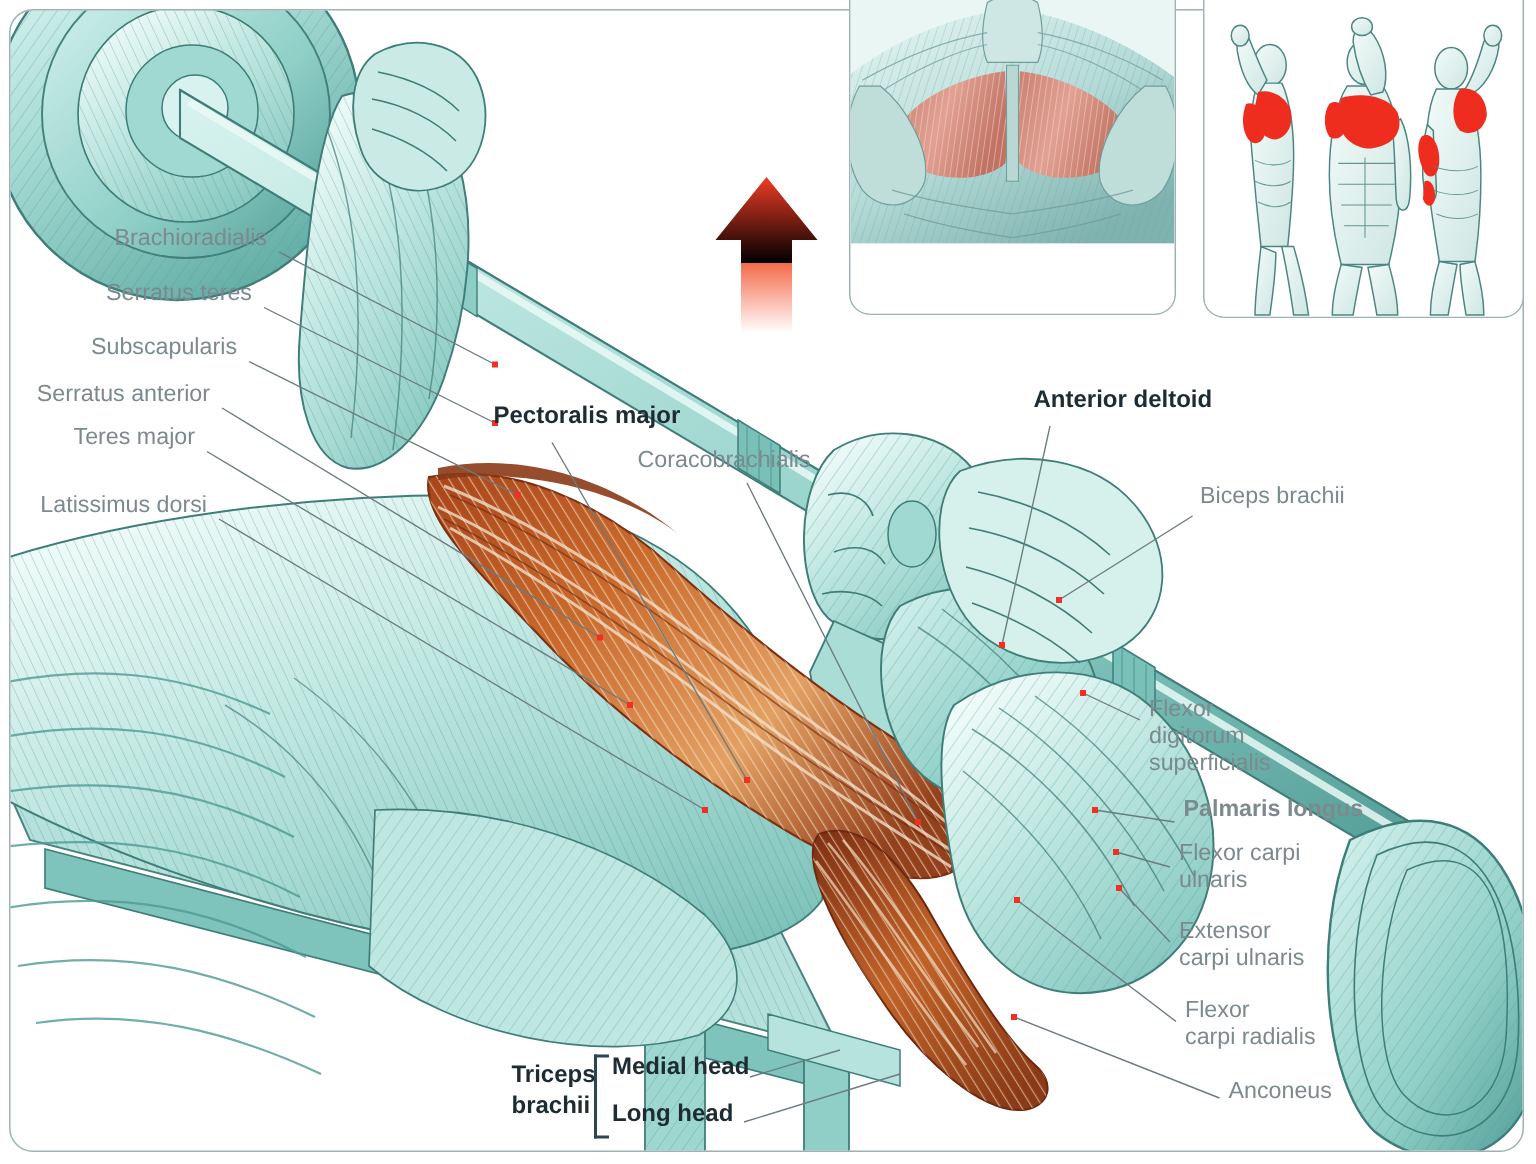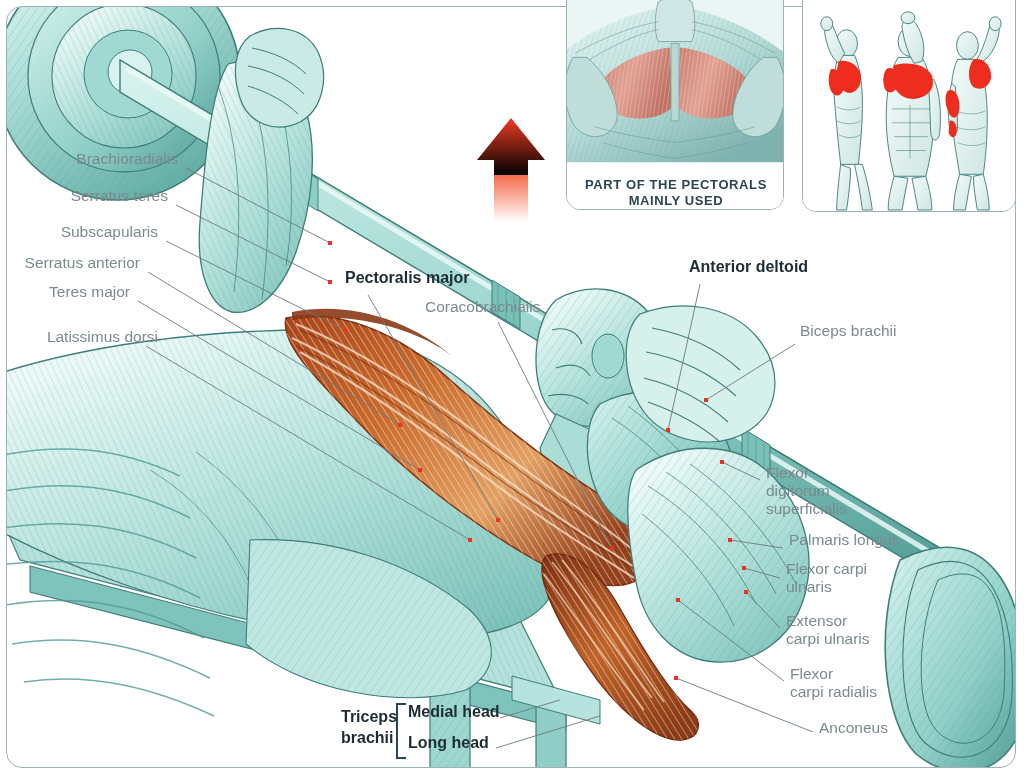--- a/index.html
+++ b/index.html
@@ -322,31 +322,31 @@
     </g>
   </svg>
 
   <div class="frame"></div>
 
   <div class="lbl r" style="left:18px;top:150px;width:160px;">Brachioradialis</div>
   <div class="lbl r" style="left:18px;top:187px;width:150px;">Serratus teres</div>
   <div class="lbl r" style="left:18px;top:223px;width:140px;">Subscapularis</div>
   <div class="lbl r" style="left:8px;top:254px;width:132px;">Serratus anterior</div>
   <div class="lbl r" style="left:8px;top:283px;width:122px;">Teres major</div>
-  <div class="lbl r" style="left:8px;top:328px;width:130px;padding-left:20px;">Latissimus dorsi</div>
-
-  <div class="lbl bold" style="left:345px;top:269px;text-align:right;">Pectoralis major</div>
+  <div class="lbl r" style="left:8px;top:328px;width:130px;">Latissimus dorsi</div>
+
+  <div class="lbl bold" style="left:329px;top:269px;text-align:right;">Pectoralis major</div>
   <div class="lbl bold" style="left:689px;top:258px;">Anterior deltoid</div>
   <div class="lbl" style="left:425px;top:298px;text-align:center;">Coracobrachialis</div>
 
   <div class="lbl" style="left:800px;top:322px;">Biceps brachii</div>
   <div class="lbl" style="left:766px;top:464px;">Flexor
 digitorum
 superficialis</div>
-  <div class="lbl" style="left:789px;top:531px;">Palmaris longus</div>
+  <div class="lbl" style="left:789px;top:531px;font-weight:bold;">Palmaris longus</div>
   <div class="lbl" style="left:786px;top:560px;">Flexor carpi
 ulnaris</div>
   <div class="lbl" style="left:786px;top:612px;">Extensor
 carpi ulnaris</div>
   <div class="lbl" style="left:790px;top:665px;">Flexor
 carpi radialis</div>
   <div class="lbl" style="left:819px;top:719px;">Anconeus</div>
 
   <div class="lbl bold" style="left:341px;top:706px;line-height:21px;">Triceps
 brachii</div>
@@ -399,22 +399,20 @@
       <path d="M212,70 C224,92 222,122 210,140 C196,156 174,152 168,134 C164,114 180,84 198,70 Z" fill="#bfddd9" stroke="#6f9e9c" stroke-width=".8"></path>
 
       <g stroke="#6f9e9c" stroke-width=".8" fill="none" opacity=".8">
         <path d="M28,140 C62,150 96,154 109,156"></path>
         <path d="M190,140 C156,150 122,154 109,156"></path>
         <path d="M36,156 C68,166 96,170 109,172"></path>
         <path d="M182,156 C150,166 122,170 109,172"></path>
       </g>
       <rect x="0" y="176" width="218" height="48" fill="#ffffff"></rect>
     </svg>
-    <div class="lbl capt" style="left:0;top:190px;width:218px;">PART OF THE PECTORALS</div>
-    <div class="lbl capt" style="left:0;top:206px;width:218px;">MAINLY USED</div>
   </div>
 
   <div class="inset" style="left:802px;top:-14px;width:214px;height:226px;">
     <svg class="pic" viewBox="0 0 214 226" style="height:226px;">
       <defs>
         <linearGradient id="fBody" x1="0" y1="0" x2="1" y2="1">
           <stop offset="0%" stop-color="#f2fbf9"></stop>
           <stop offset="100%" stop-color="#cfe6e3"></stop>
         </linearGradient>
       </defs>

